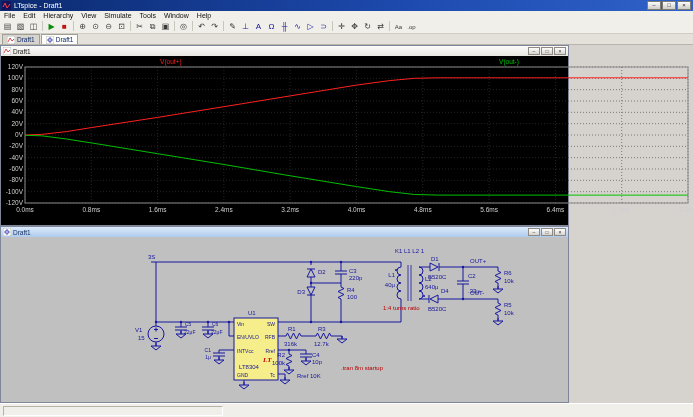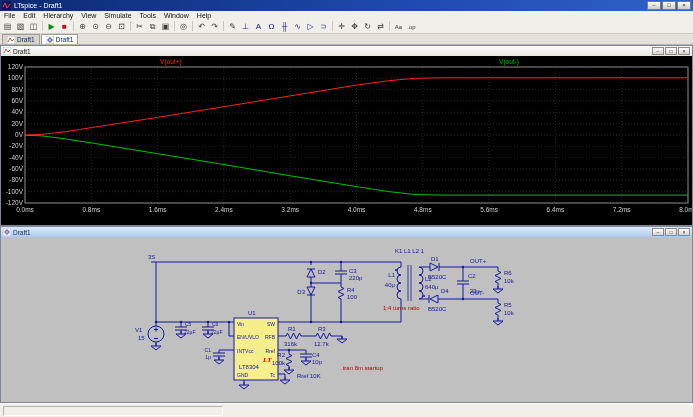--- a/index.html
+++ b/index.html
@@ -15,21 +15,21 @@
 .toolbar{height:14px;background:#f1efe9;border-bottom:1px solid #cfccc4;display:flex;align-items:center;padding-left:1px}
 .tb{width:13px;height:12px;display:inline-flex;align-items:center;justify-content:center;font-size:8px;color:#3a3a3a;border:1px solid transparent}
 .tb.small{font-size:6px}
 .c-green{color:#0c8a0c}.c-red{color:#c01414}.c-navy{color:#16169a}
 .sep{width:5px;height:12px;display:inline-flex;justify-content:center}
 .sep i{display:block;width:1px;height:10px;background:#c9c6be}
 .tabbar{height:11px;background:#e4e1db;display:flex;align-items:flex-end;padding-left:2px;gap:1px;border-bottom:1px solid #b7b4ac}
 .tab{height:10px;display:flex;align-items:center;gap:2px;padding:0 4px;background:#d7d4cd;border:1px solid #a19e97;border-bottom:none;font-size:6.5px;color:#0c2a6b}
 .tab.sel{background:#fdfdfa}
 
-.win{width:693px;border:1px solid #7f869a;background:#1d4ed8}
+.win{width:569px;border:1px solid #7f869a;background:#1d4ed8}
 .wave-win{height:181px}
 .schem-win{height:177px}
 .wtitle{height:10px;display:flex;align-items:center;gap:2px;padding:0 2px;font-size:6.5px;color:#1b1b1b;background:linear-gradient(#fbfbfa,#e9e7e2)}
 .wtitle.active{background:linear-gradient(#dcebfd,#aecbec);color:#0e2a5c}
 .wbtns{margin-left:auto;display:flex;gap:1px}
 .wbtn{width:12px;height:8px;background:linear-gradient(#fefefe,#d6d3cd);border:1px solid #8e8a83;font-size:5px;line-height:6px;text-align:center;color:#333}
 .plot{height:169px;background:#000}
 .schem{height:165px;background:#c0c0c0}
 
 .statusbar{height:14px;background:#f1efe9;border-top:1px solid #fff;display:flex;align-items:center;padding:0 3px}

